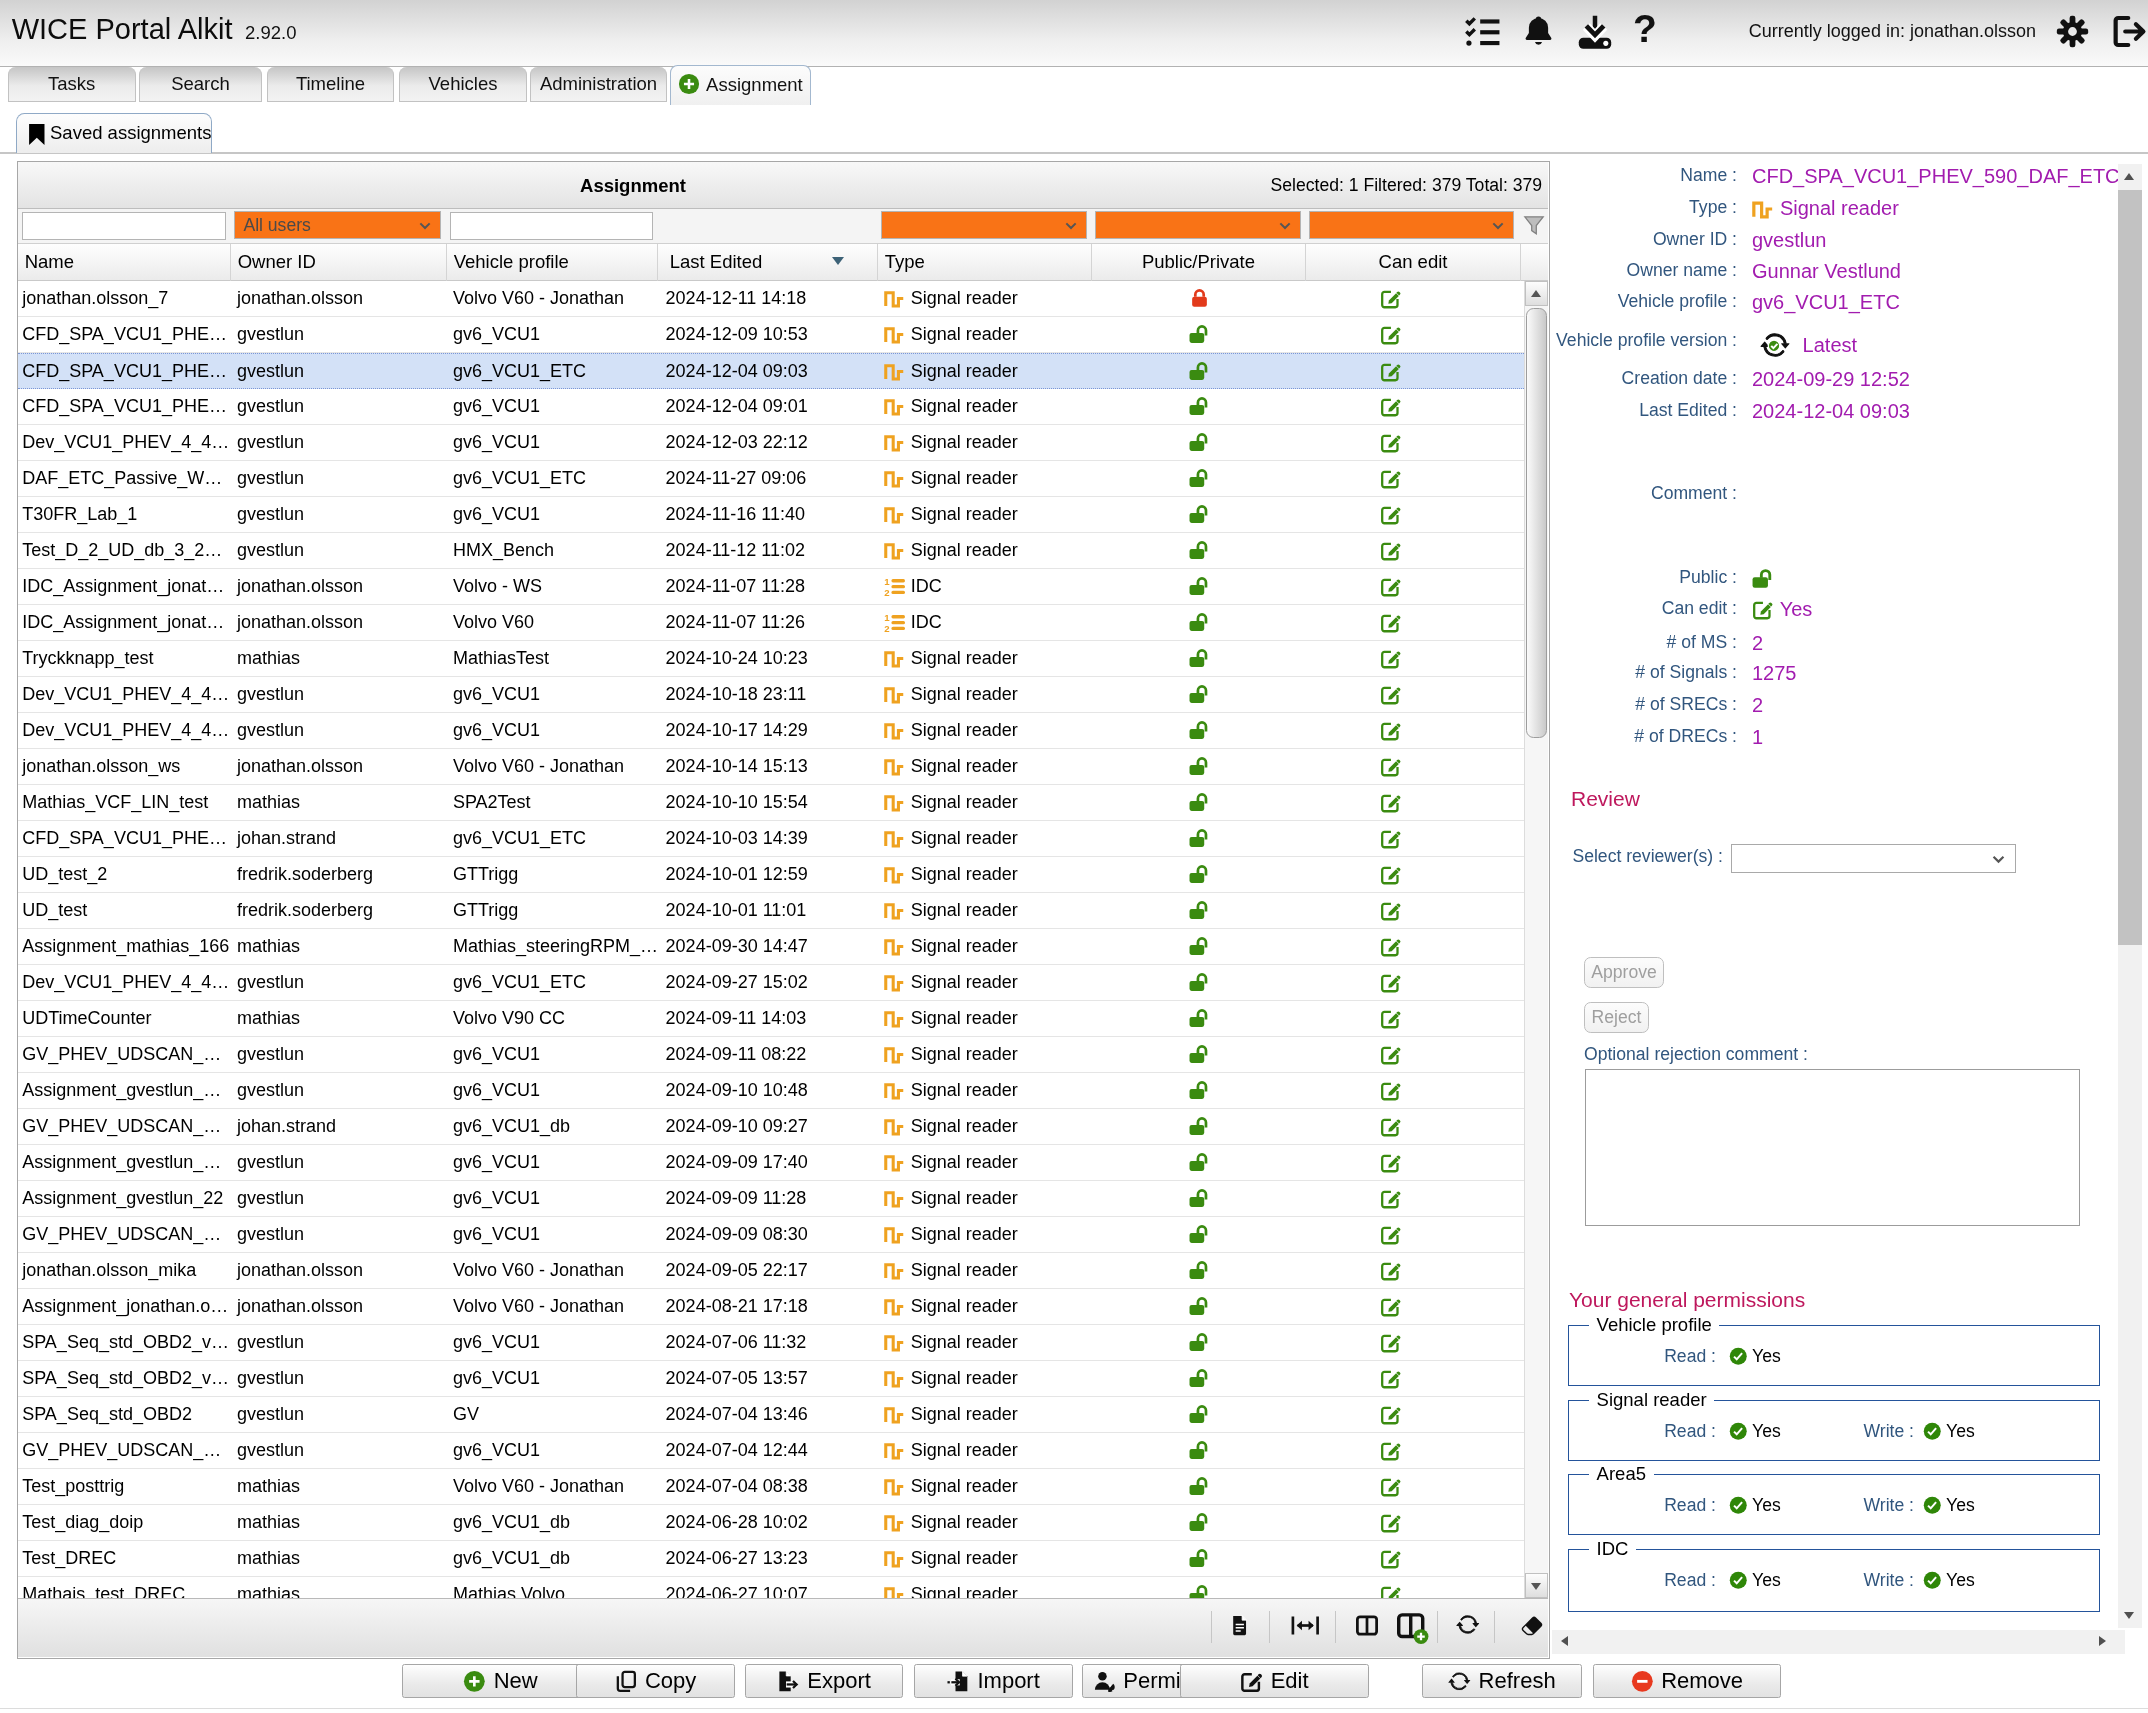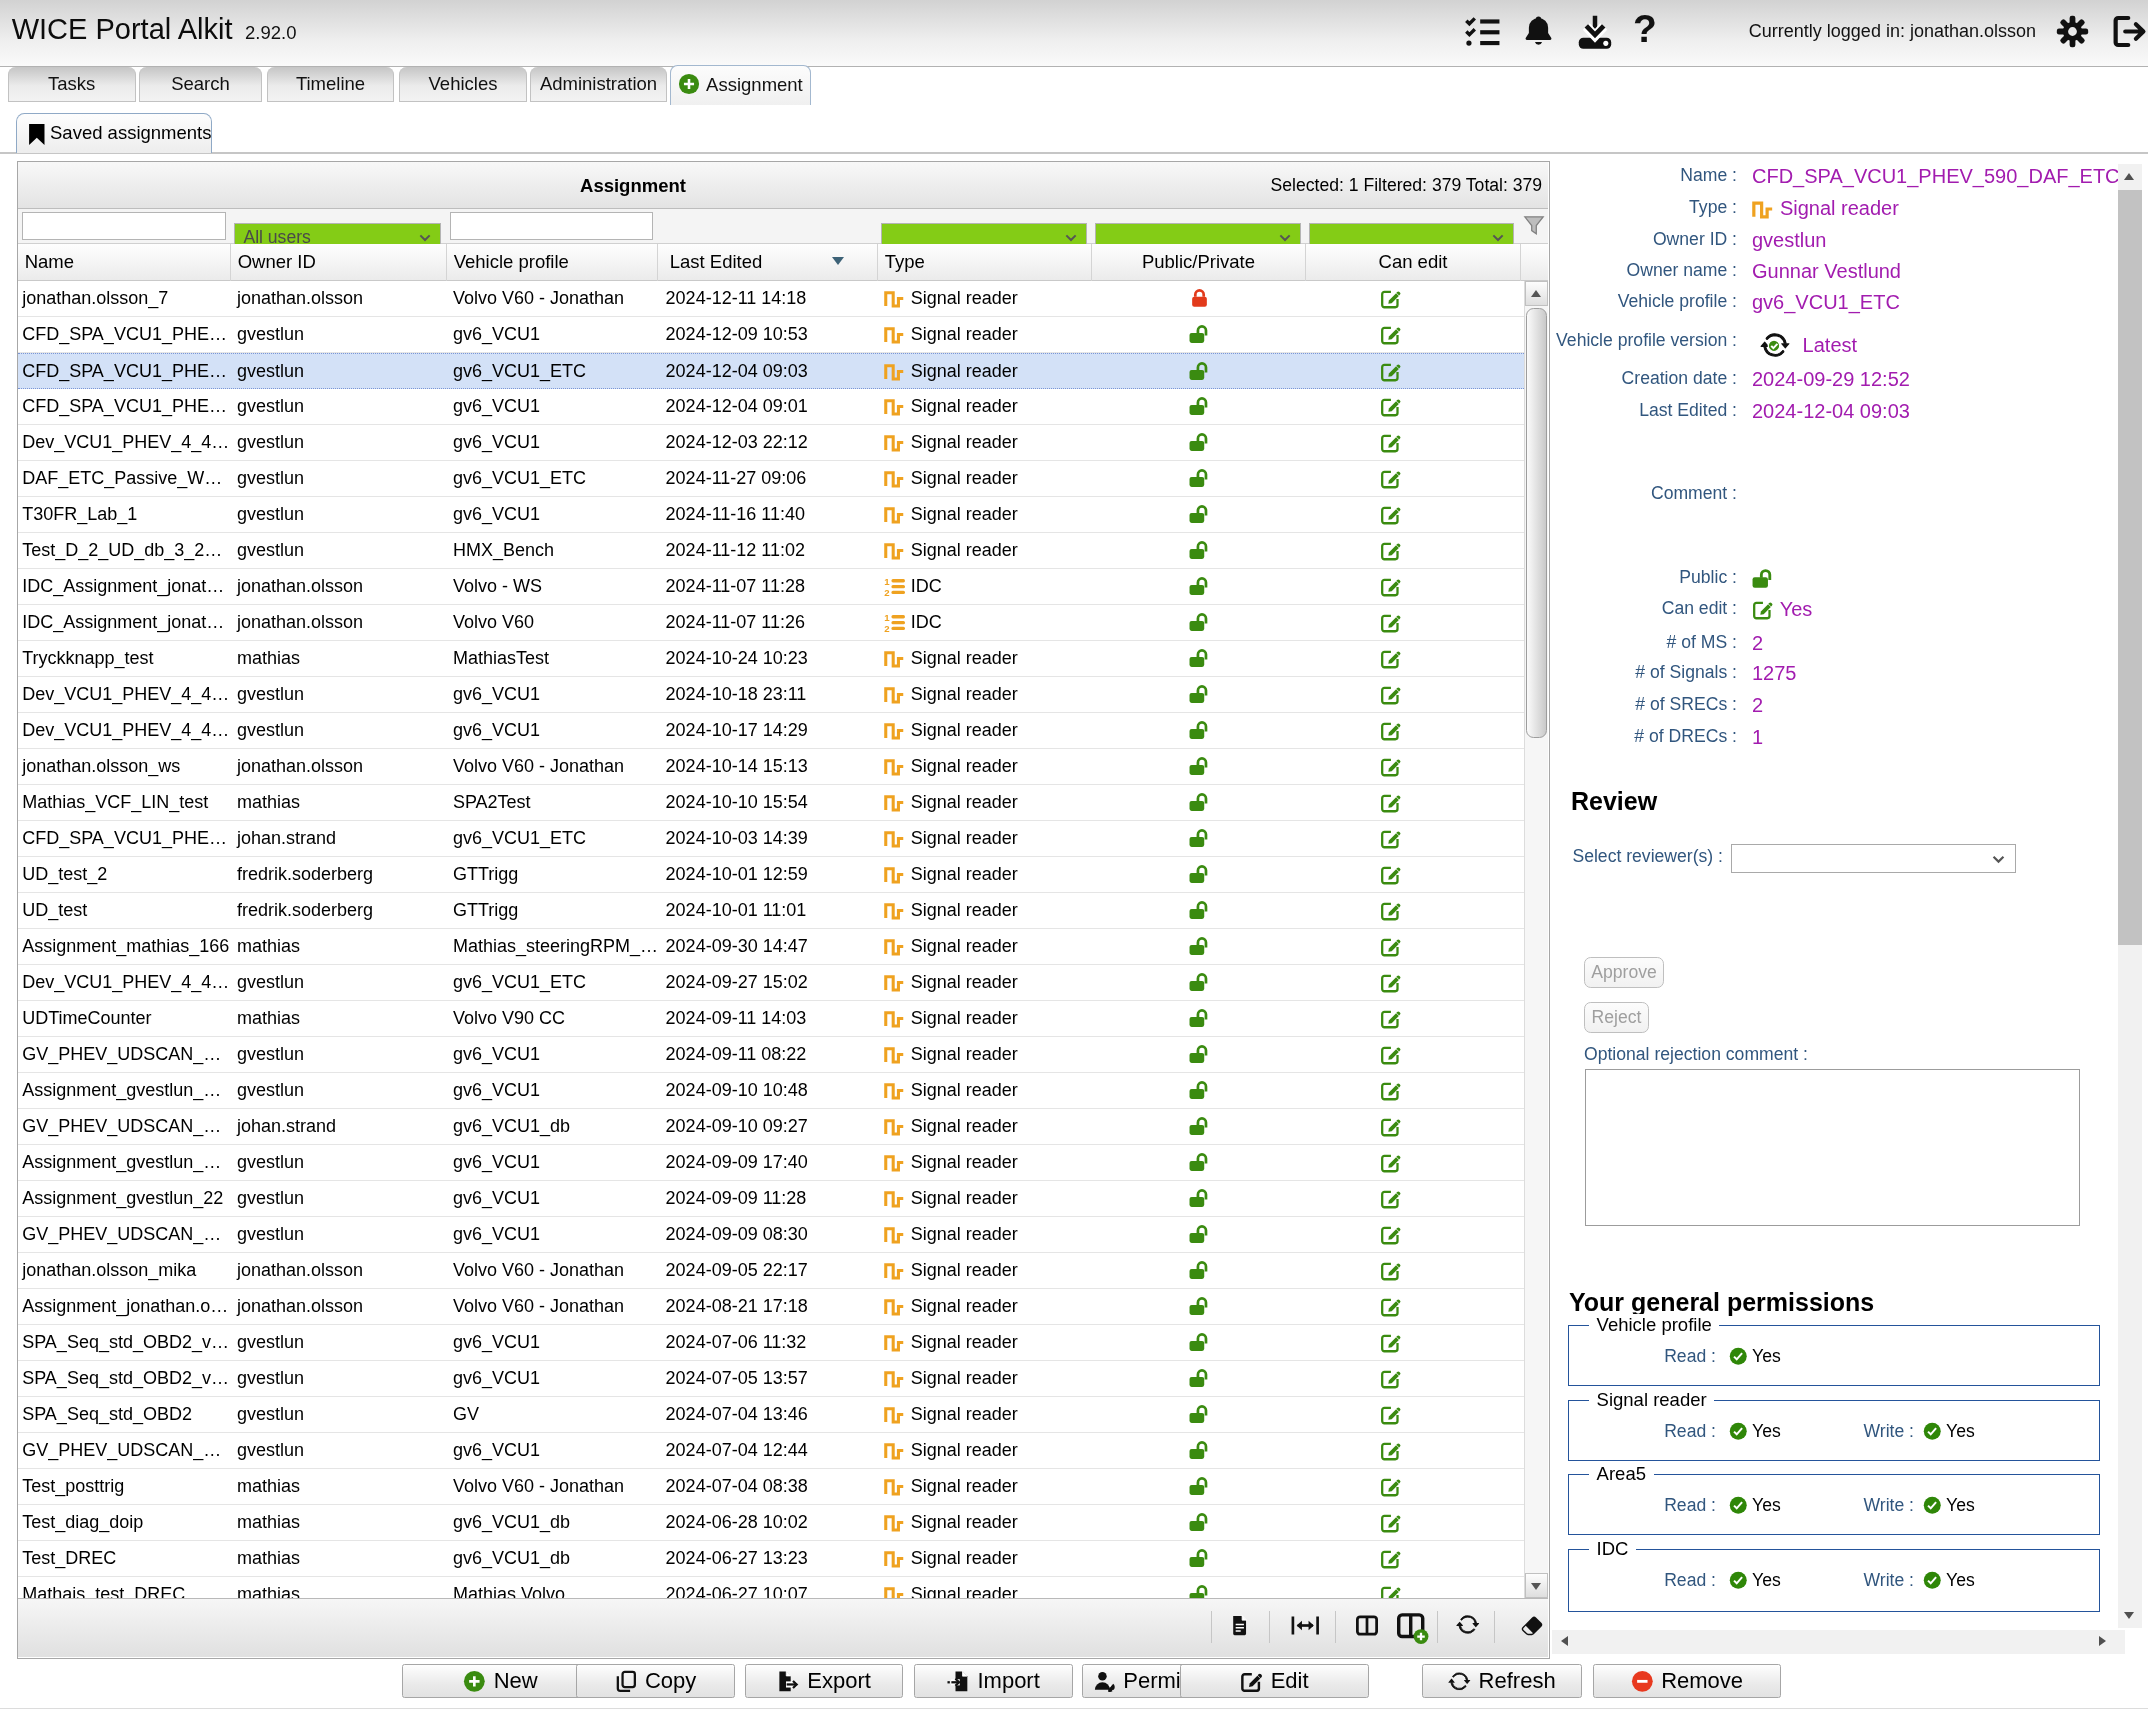--- a/index.html
+++ b/index.html
@@ -13,42 +13,42 @@
 .tab{position:absolute;top:67px;height:35px;background:linear-gradient(#c5c5c5,#ebebeb 55%,#f3f3f3);border:0.8px solid #c2c2c2;border-top:none;border-radius:7.6px 7.6px 0 0;text-align:center;font-size:18.5px;color:#111;line-height:34px;white-space:nowrap}
 .tab.active{top:65px;height:40px;background:linear-gradient(#fcfcfc,#f0f0f0);border:1.7px solid #a3b8cf;border-bottom:none;line-height:37px;z-index:3}
 #subtab{left:16px;top:113px;width:196px;height:40px;background:linear-gradient(#fdfdfd,#ededed);border:1.7px solid #8fa9c6;border-bottom:none;border-radius:8.4px 8.4px 0 0;font-size:18.5px;color:#000;line-height:37px;padding-left:33px;white-space:nowrap;z-index:3}
 #subline{left:0;top:152px;width:2148px;height:1.7px;background:#c6c6c6}
 #grid{left:17px;top:161px;width:1533px;height:1498px;border:1.7px solid #a7a7a7;background:#fff}
 #gcap{left:0;top:0;width:1530px;height:47px;background:linear-gradient(#f8f8f8,#e3e3e3);border-bottom:0.8px solid #bdbdbd}
 #gcap .t{position:absolute;left:0;width:1230px;text-align:center;top:12.6px;font-size:18.5px;font-weight:bold;color:#000}
 #gcap .r{position:absolute;right:5.9px;top:13.4px;font-size:17.6px;color:#000}
 #gfilter{left:0;top:47px;width:1530px;height:35px;background:#f4f4f4;border-bottom:0.8px solid #d0d0d0}
 .fin{position:absolute;top:3.4px;height:28px;background:#fff;border:0.8px solid #b4b4b4;font-size:17.6px;font-family:"Liberation Sans",sans-serif;padding:0 6.7px}
-.fsel{position:absolute;top:14px;height:28px;background:#84cc16;border:0.8px solid #b4b4b4}
+.fsel{position:absolute;top:2px;height:28px;background:#f97316;border:0.8px solid #b4b4b4}
 .fsel .txt{position:absolute;left:8.4px;top:2.5px;font-size:17.6px;color:#4a4a4a}
 .fsel svg{position:absolute;right:6.7px;top:5.9px;width:16px;height:16px}
 #ghead{left:0;top:82px;width:1530px;height:37px;background:linear-gradient(#fefefe,#ebebeb);border-bottom:0.8px solid #c9c9c9}
 .th{position:absolute;top:0;height:37px;font-size:18.5px;color:#000;line-height:36px;border-right:0.8px solid #d4d4d4;padding-left:6.7px;white-space:nowrap}
 .th.ctr{text-align:center;padding-left:0}
 #gbody{left:0;top:119px;width:1506px;height:1317px;overflow:hidden;background:#fff}
 .tr{position:relative;width:1506px;height:36px;border-bottom:0.8px solid #e5e5e5;background:#fff}
 .tr.sel{background:#d3e1f7;border-top:0.8px dotted #7b96d6;border-bottom:0.8px dotted #7b96d6}
 .td{position:absolute;top:0;height:35px;line-height:34px;font-size:18px;color:#000;overflow:hidden;white-space:nowrap;padding-left:5.9px}
 .c0{left:0;width:213px;padding-left:4.2px}.c1{left:213px;width:216px}.c2{left:429px;width:211px}.c3{left:640px;width:220px;padding-left:7.6px}.c4{left:860px;width:214px}
 .c5{left:1074px;width:214px}.c6{left:1288px;width:213px;padding-right:44px}
 .ctr{text-align:center;padding-left:0}
 .ic{width:21px;height:21px;vertical-align:-4.6px}
 .ic-wave{margin-right:5.9px}
 #gvsb{left:1506px;top:119px;width:23.5px;height:1317px;background:#f6f6f6;border-left:0.8px solid #dcdcdc}
 #gpager{left:0;top:1436px;width:1530px;height:59px;background:linear-gradient(#f6f6f6,#e0e0e0);border-top:0.8px solid #b9b9b9}
 .psep{position:absolute;top:11.7px;width:0.8px;height:32px;background:#c6c6c6}
 .pic{position:absolute;top:14.3px;width:28px;height:25px}
 .lab{position:absolute;font-size:17.6px;color:#31567e;text-align:right}
 .val{position:absolute;font-size:20px;color:#a21caf}
-.h2g{position:absolute;font-size:25px;font-weight:bold;color:#000000}
+.h2g{position:absolute;font-size:21px;font-weight:normal;color:#be185d}
 .fs{position:absolute;border:1.7px solid #24549b;width:532px}
 .fs .lg{position:absolute;top:-11.7px;left:20px;background:#fff;padding:0 7.6px;font-size:18.5px;color:#000}
 .btn-dis{position:absolute;border:1.7px solid #bfbfbf;border-radius:6.7px;background:linear-gradient(#fcfcfc,#f1f1f1);color:#9f9f9f;font-size:17.6px;text-align:center}
 .sbtrack{position:absolute;background:#f1f1f1}
 .sbthumb{position:absolute;background:#c2c2c2}
 .arr{position:absolute;width:0;height:0}
 .fbtn{position:absolute;top:1664px;height:34px;border:1.7px solid #a6a6a6;border-radius:2.5px;background:linear-gradient(#fefefe,#eaeaea 60%,#e2e2e2);font-size:22px;color:#000;text-align:center;line-height:31px;white-space:nowrap}
 .fbtn svg{width:22.7px;height:22.7px;vertical-align:-4.2px;margin-right:7.6px}
 #botline{left:0;top:1708px;width:2148px;height:0.8px;background:#dcdcdc}
 </style></head>

